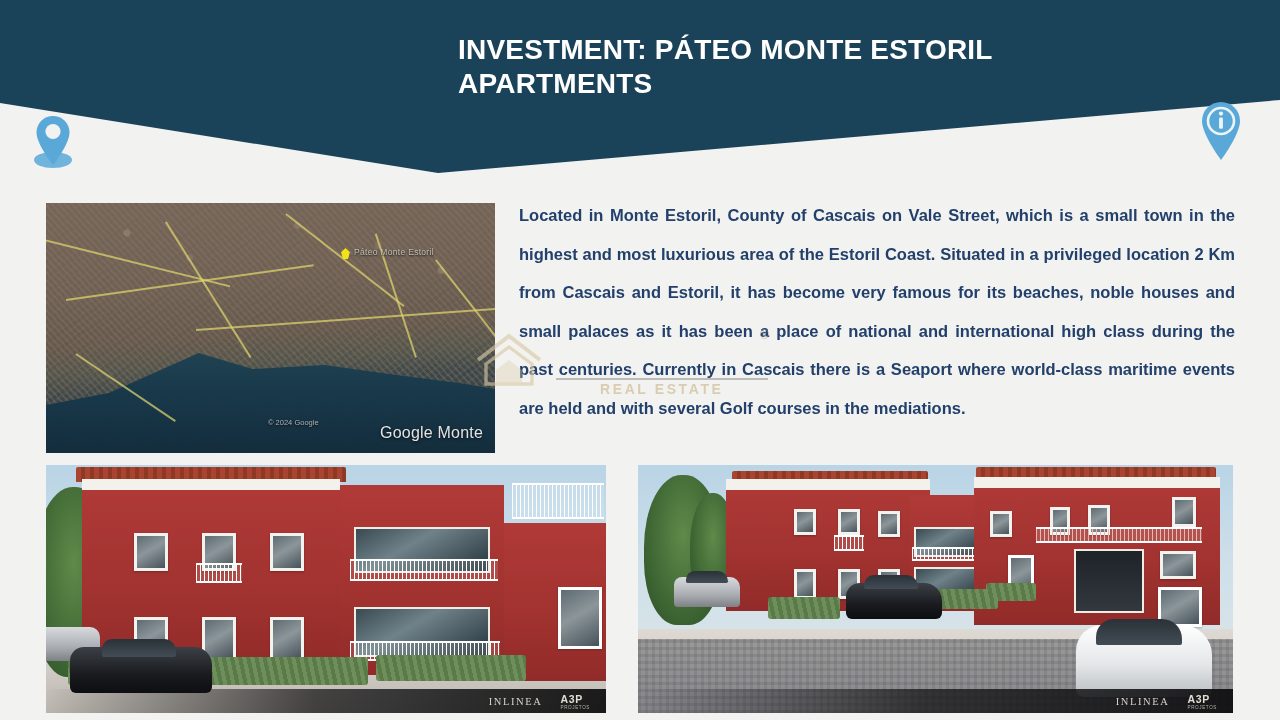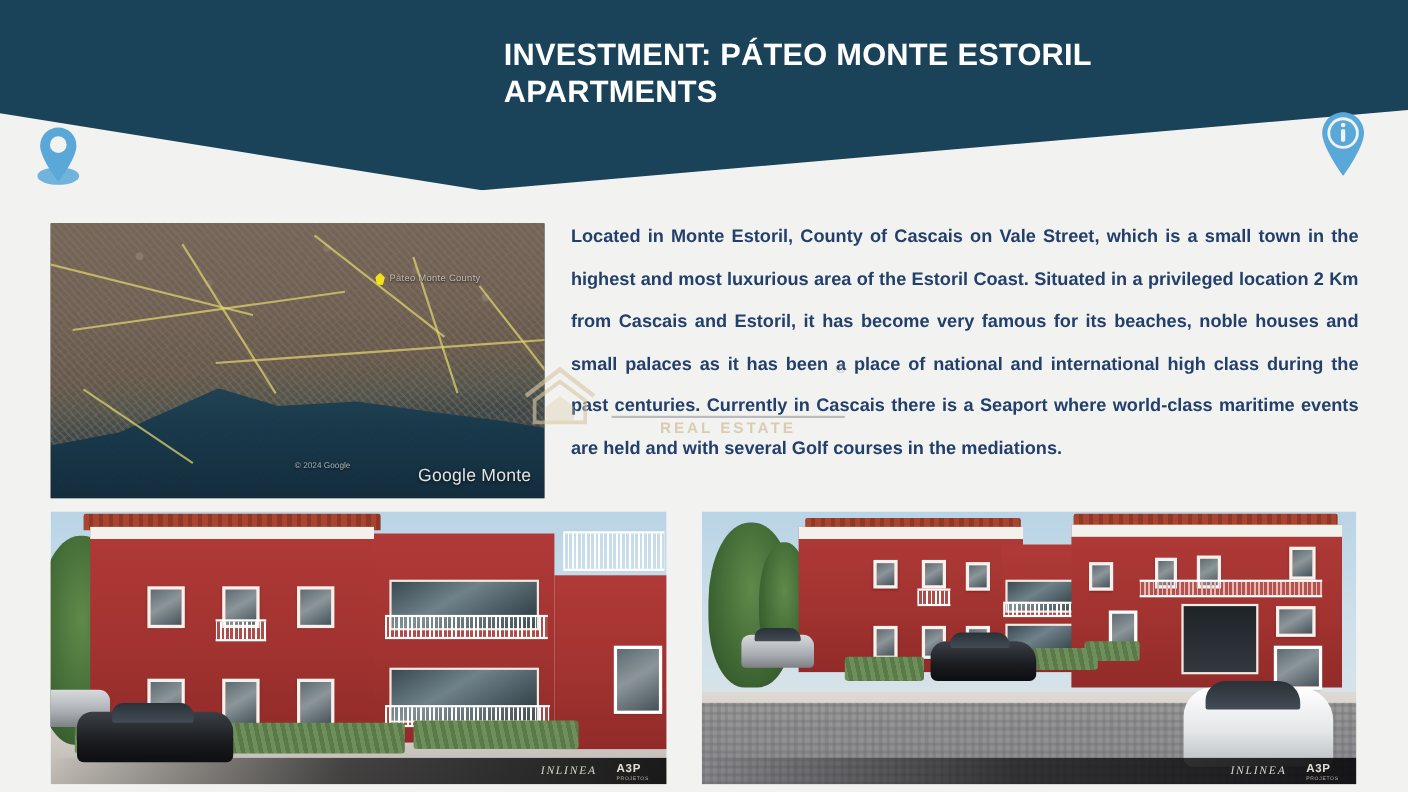--- a/index.html
+++ b/index.html
@@ -225,21 +225,21 @@
     position:absolute;
     background:linear-gradient(180deg,#2a3138 0%,#434c55 100%);
     border-radius:10px 12px 2px 2px;
   }
   .credit-bar{
     position:absolute; left:0; bottom:0; width:100%; height:24px;
     background:linear-gradient(90deg,rgba(18,18,20,.0) 0%,rgba(18,18,20,.72) 48%,rgba(12,12,14,.92) 100%);
     display:flex; align-items:center; justify-content:flex-end; gap:18px;
     padding-right:16px;
   }
-  .credit-a{ color:#d8d4cb; font-size:10.5px; letter-spacing:1.6px; font-family:"Liberation Serif", serif;font-style:italic; }
+  .credit-a{ color:#d8d4cb; font-size:10.5px; letter-spacing:1.6px; font-family:"Liberation Serif", serif; }
   .credit-b{ color:#e2ded4; font-size:10.5px; font-weight:bold; letter-spacing:.6px; }
   .credit-b small{ display:block; font-size:4.6px; letter-spacing:.6px; color:#b6b1a6; font-weight:normal; }
 </style>
 </head>
 <body>
 
 <div class="header-wrap">
   <div class="header-shape"></div>
   <div class="header-text">
     <div class="header-title">INVESTMENT: PÁTEO MONTE ESTORIL APARTMENTS</div>
@@ -270,21 +270,21 @@
   <div class="map-road" style="left:-10px;top:34px;width:200px;transform:rotate(14deg);"></div>
   <div class="map-road" style="left:20px;top:96px;width:250px;transform:rotate(-8deg);"></div>
   <div class="map-road" style="left:120px;top:18px;width:160px;transform:rotate(58deg);"></div>
   <div class="map-road" style="left:240px;top:10px;width:150px;transform:rotate(38deg);"></div>
   <div class="map-road" style="left:150px;top:126px;width:300px;transform:rotate(-4deg);"></div>
   <div class="map-road" style="left:330px;top:30px;width:130px;transform:rotate(72deg);"></div>
   <div class="map-road" style="left:30px;top:150px;width:120px;transform:rotate(34deg);"></div>
   <div class="map-road" style="left:390px;top:56px;width:110px;transform:rotate(52deg);"></div>
 
   <div class="map-marker"></div>
-  <div class="map-marker-label">Páteo Monte County</div>
+  <div class="map-marker-label">Páteo Monte Estoril</div>
   <div class="map-copyright">© 2024 Google</div>
   <div class="map-brand">
     <b>Google</b>&nbsp;<span>Monte</span>
   </div>
 </div>
 
 <p class="body-text">Located in Monte Estoril, County of Cascais on Vale Street, which is a small town in the highest and most luxurious area of the Estoril Coast. Situated in a privileged location 2 Km from Cascais and Estoril, it has become very famous for its beaches, noble houses and small palaces as it has been a place of national and international high class during the past centuries. Currently in Cascais there is a Seaport where world-class maritime events are held and with several Golf courses in the mediations.</p>
 
 <div class="watermark">
   <div class="wm-house">

